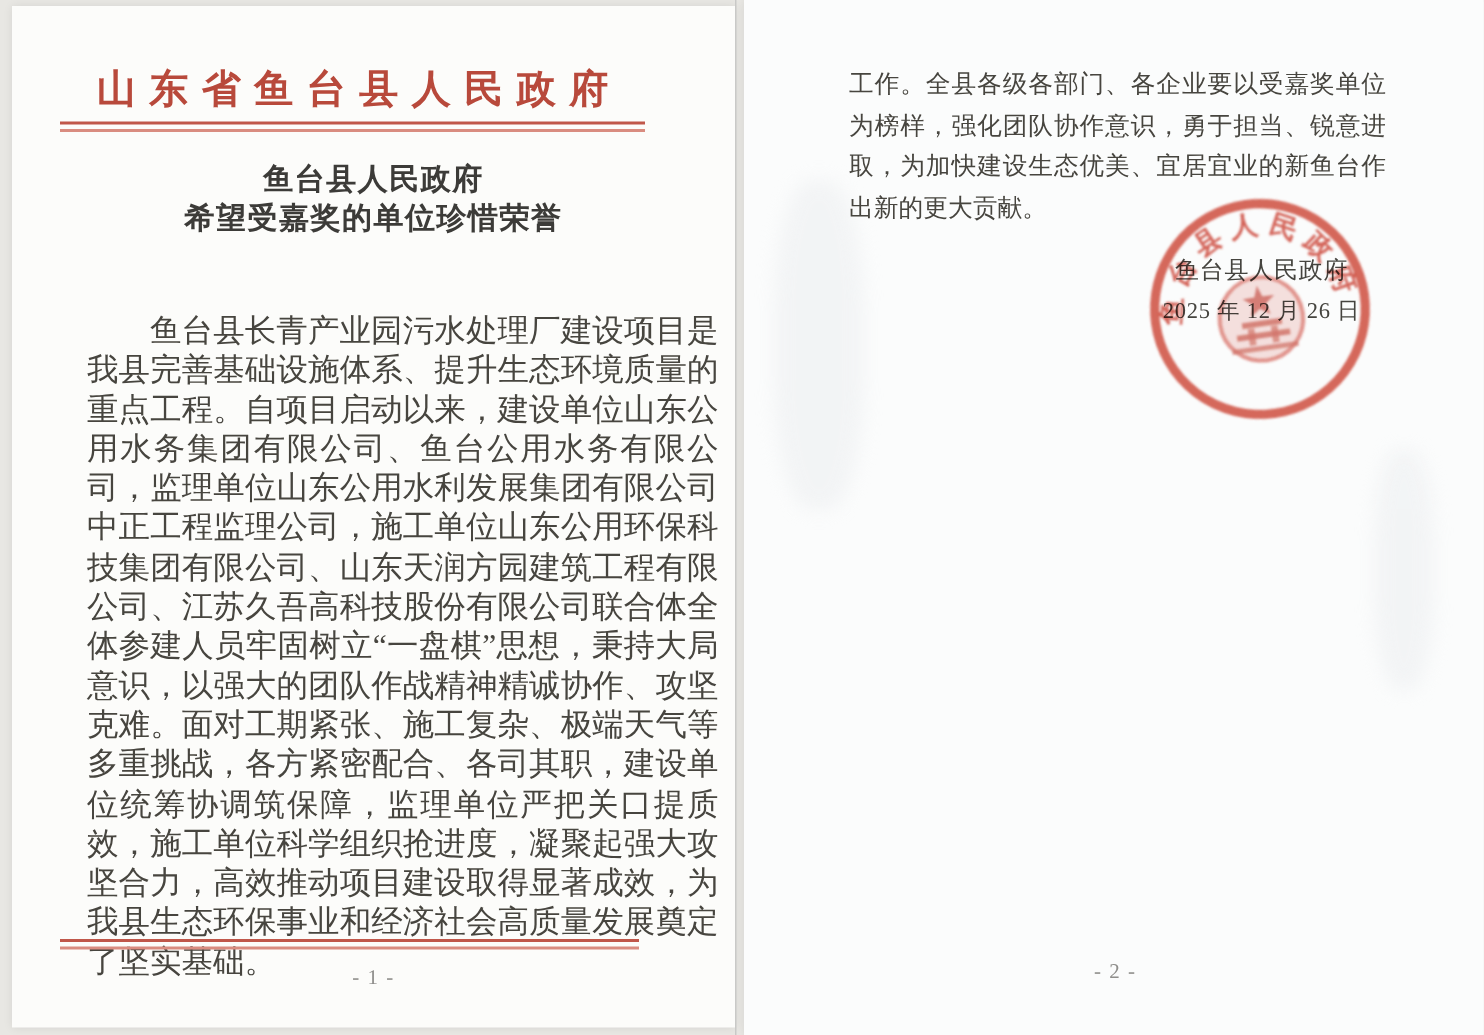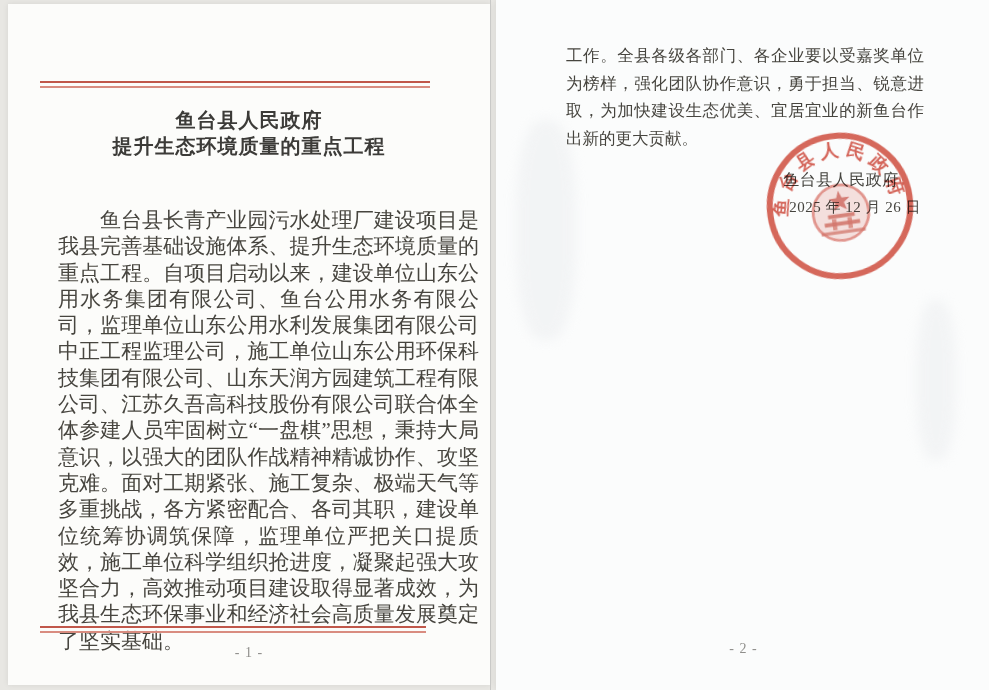--- a/index.html
+++ b/index.html
@@ -62,46 +62,47 @@
     letter-spacing:1px;
   }
   
   .body-right{top:42px;left:70px;width:358px;font-size:16.5px;line-height:27.5px;}
   .body-right p{margin:0;}
   .signature-block{
     position:absolute;top:170px;left:265px;width:160px;
     text-align:center;color:#45443f;z-index:1;
   }
   .signature-name{font-size:16px;letter-spacing:0.5px;white-space:nowrap;}
-  .signature-date{font-size:15px;margin-top:7px;letter-spacing:0.5px;white-space:nowrap;text-align:right;}
+  .signature-date{font-size:15px;margin-top:7px;letter-spacing:0.5px;white-space:nowrap;}
   .seal{
     position:absolute;top:128px;left:266px;width:156px;height:156px;
     z-index:2;
     mix-blend-mode:multiply;
     opacity:0.92;
     transform:rotate(-8deg);
   }
   .smudge{
     position:absolute;background:#eceef0;border-radius:40%;
     filter:blur(6px);opacity:0.55;
   }
 </style>
 </head>
 <body>
 
 <div class="scan">
 
   <div class="page page-left">
 
+    <div class="letterhead">山东省鱼台县人民政府</div>
 
     <div class="red-rule rule-top"></div>
 
     <div class="doc-title">
       <div>鱼台县人民政府</div>
-      <div>提升生态环境质量的重点工程</div>
+      <div>希望受嘉奖的单位珍惜荣誉</div>
     </div>
 
     <div class="body-block body-left">
       <p>鱼台县长青产业园污水处理厂建设项目是我县完善基础设施体系、提升生态环境质量的重点工程。自项目启动以来，建设单位山东公用水务集团有限公司、鱼台公用水务有限公司，监理单位山东公用水利发展集团有限公司中正工程监理公司，施工单位山东公用环保科技集团有限公司、山东天润方园建筑工程有限公司、江苏久吾高科技股份有限公司联合体全体参建人员牢固树立“一盘棋”思想，秉持大局意识，以强大的团队作战精神精诚协作、攻坚克难。面对工期紧张、施工复杂、极端天气等多重挑战，各方紧密配合、各司其职，建设单位统筹协调筑保障，监理单位严把关口提质效，施工单位科学组织抢进度，凝聚起强大攻坚合力，高效推动项目建设取得显著成效，为我县生态环保事业和经济社会高质量发展奠定了坚实基础。</p>
     </div>
 
     <div class="red-rule rule-bottom"></div>
 
     <div class="page-number">- 1 -</div>
   </div>

